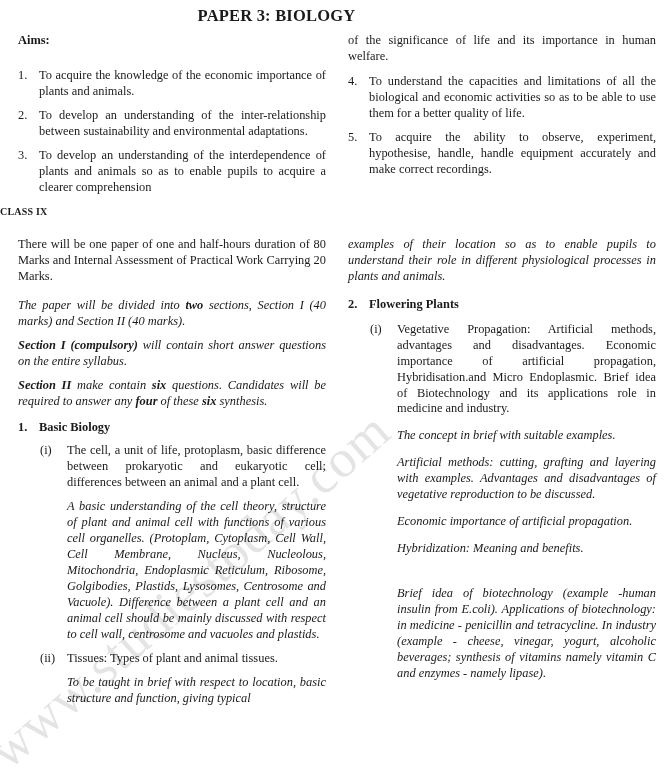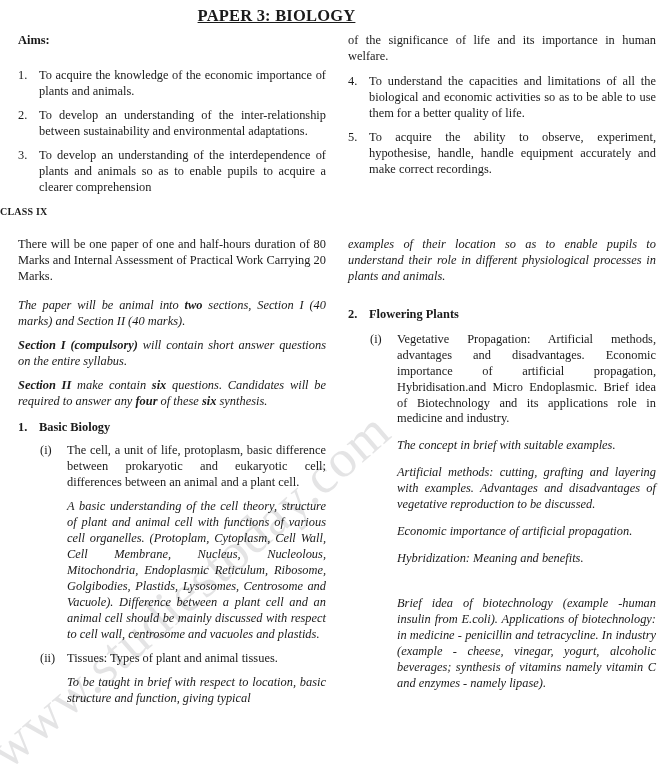--- a/index.html
+++ b/index.html
@@ -39,21 +39,20 @@
     top: 720px;
     transform: rotate(-41deg);
   }
 
   
   #page {
     position: absolute;
     left: 0; top: 0;
     width: 553px; height: 776px;
     z-index: 10;
-    text-decoration: underline;
   }
 
   .doc-title {
     text-align: center;
     font-weight: bold;
     font-size: 16.5px;
     letter-spacing: 0.2px;
     margin: 7px 0 0 0;
     line-height: 1.1;
   }
@@ -195,21 +194,21 @@
 
     </div>
   </div>
 
   <div class="class-heading">CLASS IX</div>
 
   <div class="col col-left band-bottom">
 
     <p style="margin-bottom:13px;">There will be one paper of one and half-hours duration of 80 Marks and Internal Assessment of Practical Work Carrying 20 Marks.</p>
 
-    <p class="ital"><span>The paper will be animal into </span><span class="bold">two</span><span> sections, Section I (40 marks) and Section II (40 marks).</span></p>
+    <p class="ital"><span>The paper will be divided into </span><span class="bold">two</span><span> sections, Section I (40 marks) and Section II (40 marks).</span></p>
 
     <p class="ital"><span class="bold">Section I (compulsory)</span><span> will contain short answer questions on the entire syllabus.</span></p>
 
     <p class="ital"><span class="bold">Section II</span><span> make contain </span><span class="bold">six</span><span> questions.  Candidates will be required to answer any </span><span class="bold">four</span><span> of these </span><span class="bold">six</span><span> synthesis.</span></p>
 
     <div class="section-head">
       <span class="num">1.</span>
       <span>Basic Biology</span>
     </div>
 
@@ -224,21 +223,21 @@
       <span class="rnum">(ii)</span>
       <span>Tissues: Types of plant and animal tissues.</span>
     </div>
 
     <div class="subpara last">To be taught in brief with respect to location, basic structure and function, giving typical</div>
 
   </div>
 
   <div class="col col-right band-bottom">
 
-    <p class="ital" style="margin-bottom:22px;">examples of their location so as to enable pupils to understand their role in different physiological processes in plants and animals.</p>
+    <p class="ital" style="margin-bottom:12px;">examples of their location so as to enable pupils to understand their role in different physiological processes in plants and animals.</p>
 
     <div class="section-head" style="margin-top:0;margin-bottom:9px;">
       <span class="num">2.</span>
       <span>Flowering Plants</span>
     </div>
 
     <div class="romanitem" style="margin-bottom:11px;">
       <span class="rnum">(i)</span>
       <span>Vegetative Propagation: Artificial methods, advantages and disadvantages. Economic importance of artificial propagation, Hybridisation.and  Micro Endoplasmic. Brief idea of Biotechnology and its applications role in medicine and industry.</span>
     </div>

